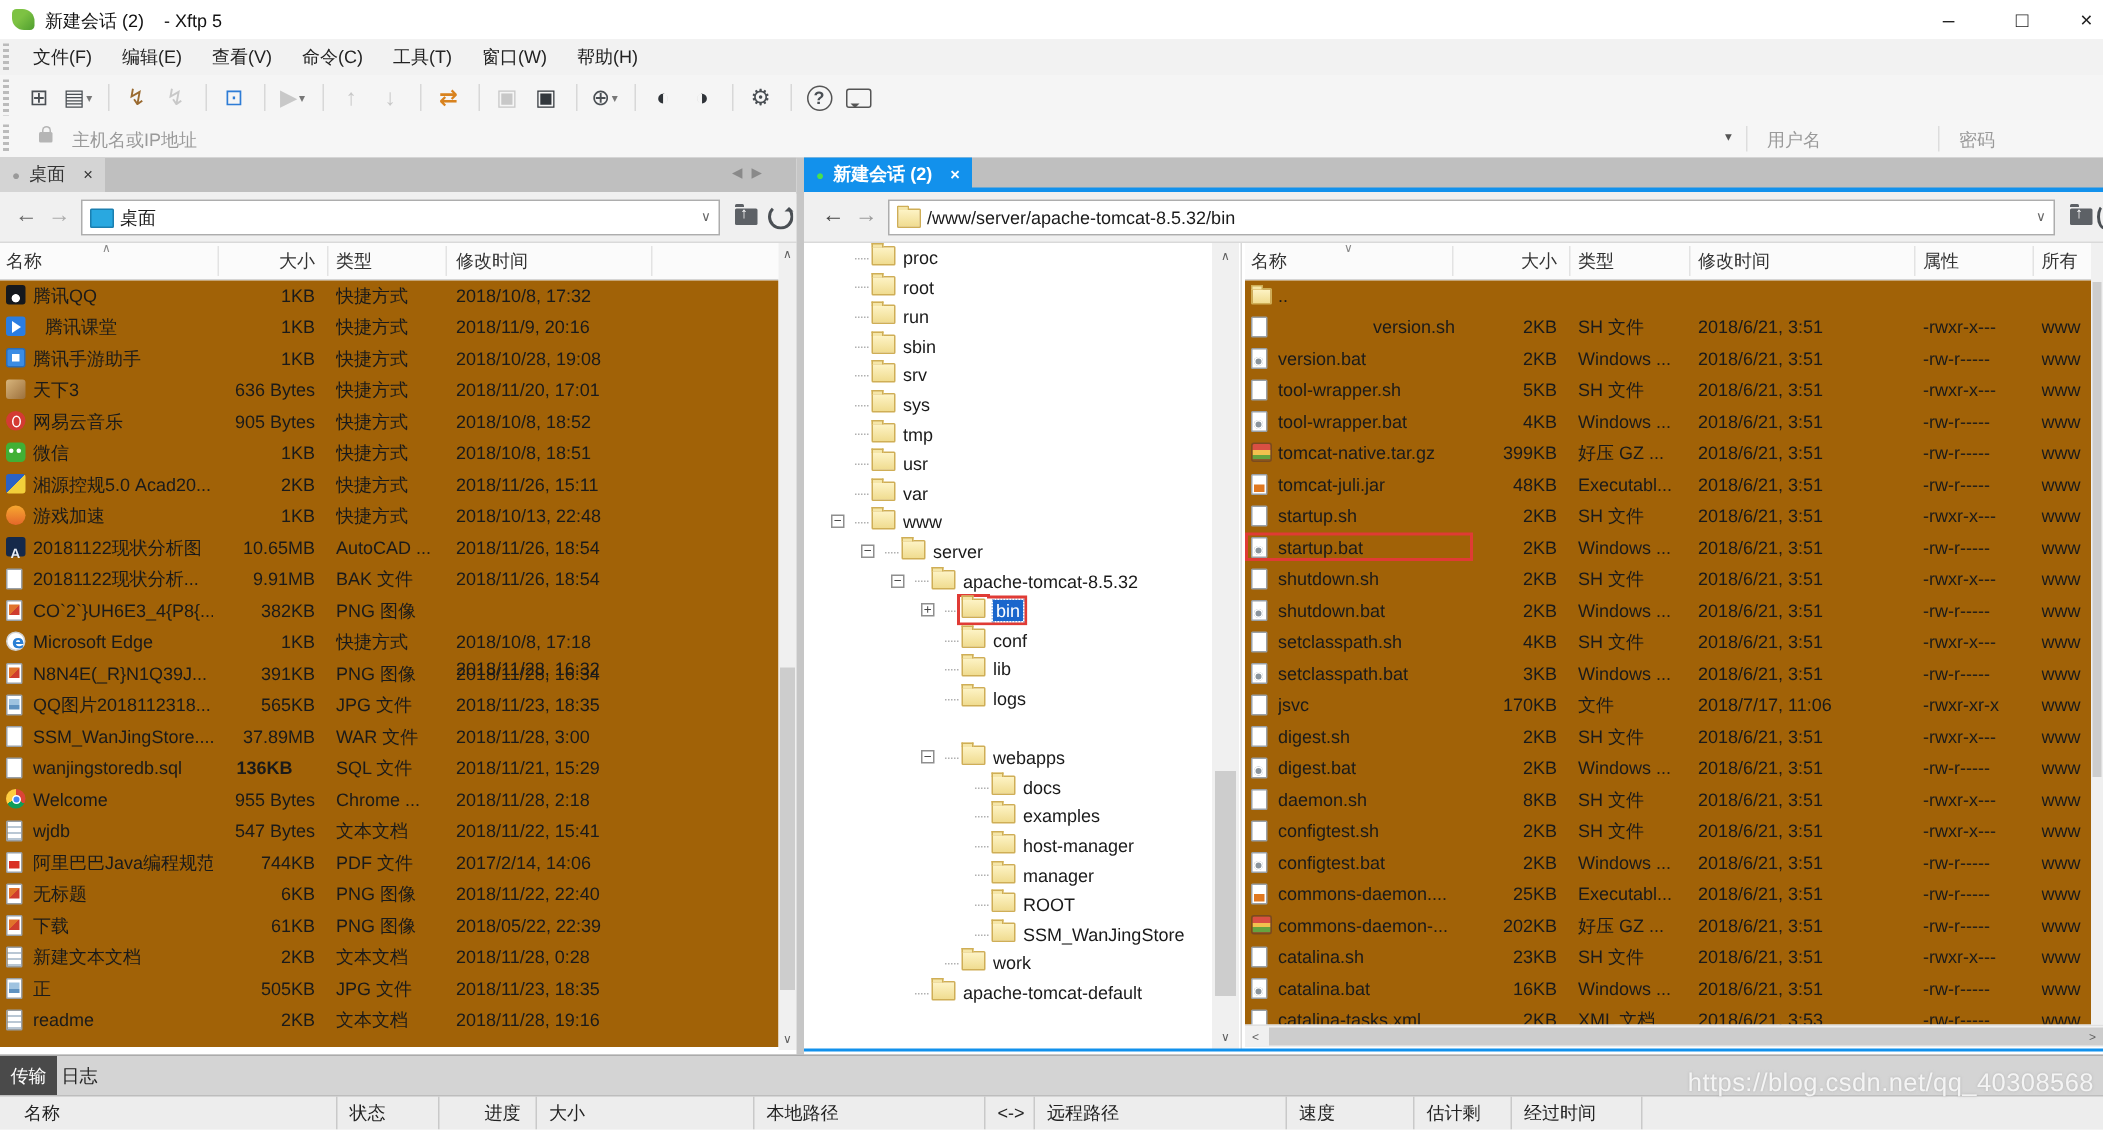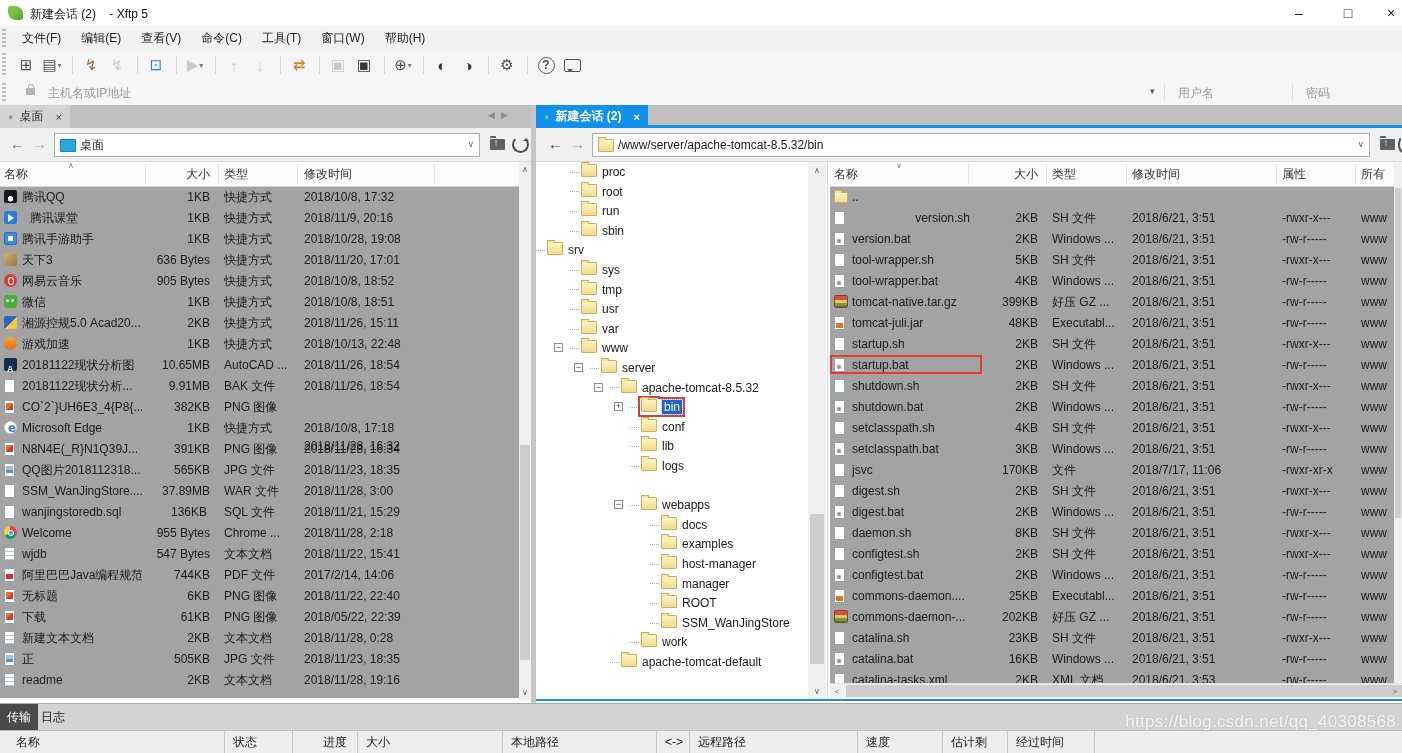--- a/index.html
+++ b/index.html
@@ -67,21 +67,21 @@
   .upfolder:before{content:"";position:absolute;top:-3px;left:0;width:6px;height:2px;background:#5d6166;border-radius:1px 1px 0 0;}
   .upfolder:after{content:"↑";position:absolute;left:4px;top:-2px;color:#fff;font-size:10px;font-weight:bold;}
   .refresh{width:13px;height:13px;border:2px solid #4a4f54;border-radius:50%;border-top-color:transparent;position:relative;}
   .refresh:after{content:"";position:absolute;right:-2px;top:-3px;border:3px solid transparent;border-bottom-color:#4a4f54;}
   
   .lheader{position:absolute;top:162px;height:24px;background:#fbfbfb;border-bottom:1px solid #d5d5d5;}
   .hcell{position:absolute;top:0;height:24px;line-height:24px;color:#333;}
   .hsep{position:absolute;top:2px;width:1px;height:20px;background:#e3e3e3;}
   .sortmark{position:absolute;top:-1px;font-size:8px;color:#888;}
   
-  .flist{position:absolute;overflow:hidden;background:#a3a3a3;}
+  .flist{position:absolute;overflow:hidden;background:#a16207;}
   .frow{position:absolute;left:0;right:0;height:21px;line-height:21px;}
   .fcell{position:absolute;top:0;height:21px;white-space:nowrap;overflow:hidden;}
   .r{text-align:right;}
   
   .fi{position:absolute;width:13px;height:13px;top:3px;border-radius:2px;box-sizing:border-box;}
   .fi-doc,.fi-txt,.fi-bat,.fi-jar,.fi-png,.fi-jpg,.fi-pdf{width:11px;height:14px;background:#fff;border:1px solid #9aa0a6;border-radius:1px;}
   .fi-txt{background:repeating-linear-gradient(180deg,#fff 0 3px,#b9c7d4 3px 4px);}
   .fi-bat:after{content:"";position:absolute;left:1px;bottom:1px;width:6px;height:6px;border-radius:50%;
                 background:#8a949c;box-shadow:0 0 0 1px #fff inset;}
   .fi-jar:after{content:"";position:absolute;left:1px;bottom:1px;width:7px;height:5px;background:#e07820;}
@@ -348,21 +348,21 @@
       <div class="frow" style="top: 294px;">
         <div class="fi fi-doc" style="left: 4px;"></div>
         <div class="fcell" style="left: 22px; width: 120px;">SSM_WanJingStore....</div>
         <div class="fcell r" style="left: 145px; width: 65px;">37.89MB</div>
         <div class="fcell" style="left: 224px; width: 74px;">WAR 文件</div>
         <div class="fcell" style="left: 304px; width: 128px;">2018/11/28, 3:00</div>
       </div>
       <div class="frow" style="top: 315px;">
         <div class="fi fi-doc" style="left: 4px;"></div>
         <div class="fcell" style="left: 22px; width: 120px;">wanjingstoredb.sql</div>
-        <div class="fcell r" style="left: 142px; width: 65px;">136KB</div>
+        <div class="fcell r" style="left: 130px; width: 65px; font-weight: bold;">136KB</div>
         <div class="fcell" style="left: 224px; width: 74px;">SQL 文件</div>
         <div class="fcell" style="left: 304px; width: 128px;">2018/11/21, 15:29</div>
       </div>
       <div class="frow" style="top: 336px;">
         <div class="fi fi-chrome" style="left: 4px;"></div>
         <div class="fcell" style="left: 22px; width: 120px;">Welcome</div>
         <div class="fcell r" style="left: 145px; width: 65px;">955 Bytes</div>
         <div class="fcell" style="left: 224px; width: 74px;">Chrome ...</div>
         <div class="fcell" style="left: 304px; width: 128px;">2018/11/28, 2:18</div>
       </div>
@@ -448,21 +448,21 @@
     <div class="toolbtn" style="left:862px;width:10px;overflow:hidden;">
         <span class="refresh"></span>
       </div>
   </div>
 
   <div id="tree">
       <div class="tree-row" style="top: 0px; padding-left: 34px;"><span class="leader"></span><span><span class="tfolder"></span><span class="tlabel">proc</span></span></div>
       <div class="tree-row" style="top: 19.6px; padding-left: 34px;"><span class="leader"></span><span><span class="tfolder"></span><span class="tlabel">root</span></span></div>
       <div class="tree-row" style="top: 39.2px; padding-left: 34px;"><span class="leader"></span><span><span class="tfolder"></span><span class="tlabel">run</span></span></div>
       <div class="tree-row" style="top: 58.8px; padding-left: 34px;"><span class="leader"></span><span><span class="tfolder"></span><span class="tlabel">sbin</span></span></div>
-      <div class="tree-row" style="top: 78.4px; "><span class="leader"></span><span><span class="tfolder"></span><span class="tlabel">srv</span></span></div>
+      <div class="tree-row" style="top: 78.4px; padding-left: 34px;"><span class="leader"></span><span><span class="tfolder"></span><span class="tlabel">srv</span></span></div>
       <div class="tree-row" style="top: 98px; padding-left: 34px;"><span class="leader"></span><span><span class="tfolder"></span><span class="tlabel">sys</span></span></div>
       <div class="tree-row" style="top: 117.6px; padding-left: 34px;"><span class="leader"></span><span><span class="tfolder"></span><span class="tlabel">tmp</span></span></div>
       <div class="tree-row" style="top: 137.2px; padding-left: 34px;"><span class="leader"></span><span><span class="tfolder"></span><span class="tlabel">usr</span></span></div>
       <div class="tree-row" style="top: 156.8px; padding-left: 34px;"><span class="leader"></span><span><span class="tfolder"></span><span class="tlabel">var</span></span></div>
       <div class="tree-row" style="top: 176.4px; padding-left: 34px;"><div class="exp" style="left: 18px;">−</div><span class="leader"></span><span><span class="tfolder"></span><span class="tlabel">www</span></span></div>
       <div class="tree-row" style="top: 196px; padding-left: 54px;"><div class="exp" style="left: 38px;">−</div><span class="leader"></span><span><span class="tfolder"></span><span class="tlabel">server</span></span></div>
       <div class="tree-row" style="top: 215.6px; padding-left: 74px;"><div class="exp" style="left: 58px;">−</div><span class="leader"></span><span><span class="tfolder"></span><span class="tlabel">apache-tomcat-8.5.32</span></span></div>
       <div class="tree-row" style="top: 235.2px; padding-left: 94px;"><div class="exp" style="left: 78px;">+</div><span class="leader"></span><span class="redbox"><span class="tfolder"></span><span class="tlabel sel">bin</span></span></div>
       <div class="tree-row" style="top: 254.8px; padding-left: 94px;"><span class="leader"></span><span><span class="tfolder"></span><span class="tlabel">conf</span></span></div>
       <div class="tree-row" style="top: 274.4px; padding-left: 94px;"><span class="leader"></span><span><span class="tfolder"></span><span class="tlabel">lib</span></span></div>

